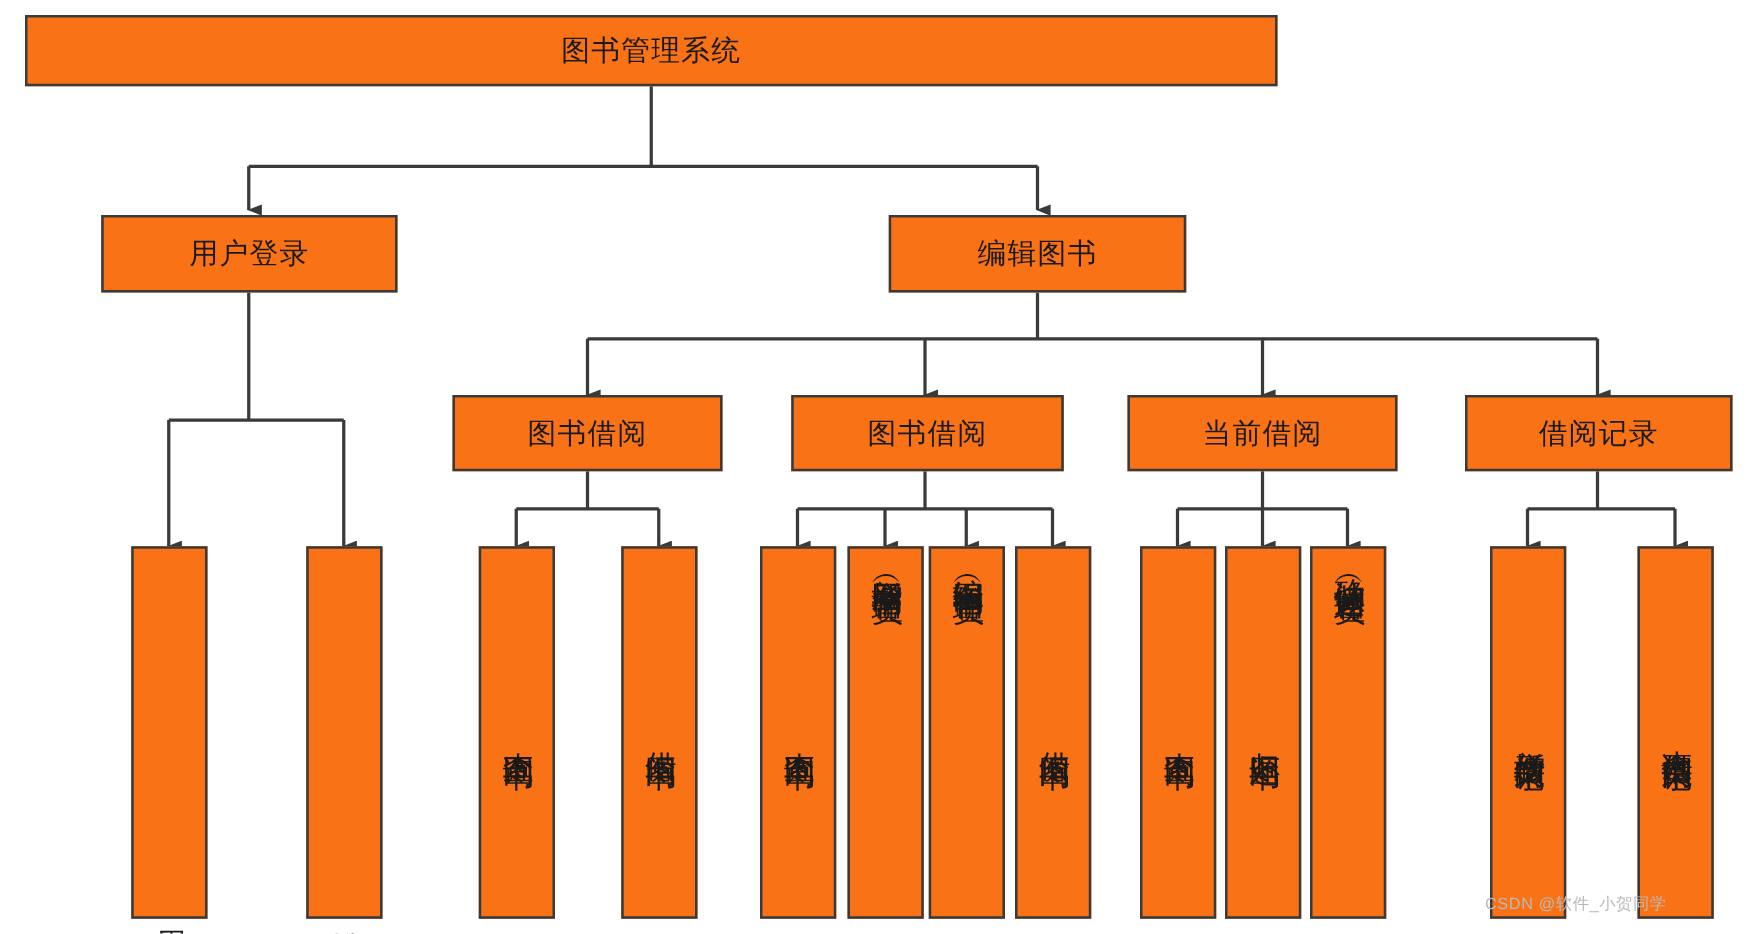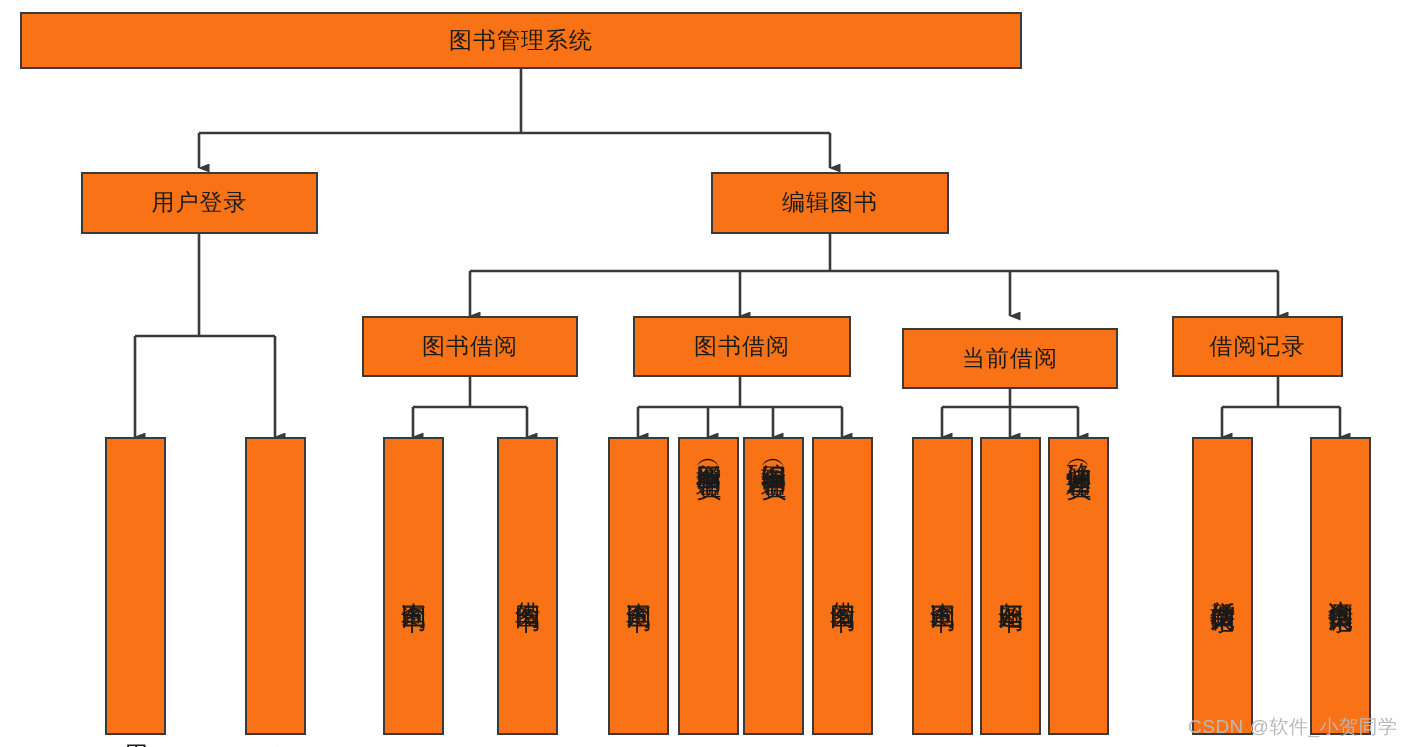--- a/index.html
+++ b/index.html
@@ -59,21 +59,21 @@
     height: 100%;
     display: flex;
     justify-content: center;
   }
   .leaf-inner.mid { align-items: center; }
   .leaf-inner.top { align-items: flex-start; padding-top: 4px; }
   .leaf-inner.bot { align-items: flex-end; padding-bottom: 26px; }
   .watermark {
     position: absolute;
     color: #b9b9b9;
-    font-size: 19px;
+    font-size: 13px;
     letter-spacing: 0.5px;
     white-space: nowrap;
     user-select: none;
   }
 </style>
 </head>
 <body>
 
 <div id="canvas">
 
@@ -137,24 +137,24 @@
   <div class="node h" style="left:711px; top:172px; width:238px; height:62px;">
     <span>编辑图书</span>
   </div>
 
   <div class="node h" style="left:362px; top:316px; width:216px; height:61px;">
     <span>图书借阅</span>
   </div>
   <div class="node h" style="left:633px; top:316px; width:218px; height:61px;">
     <span>图书借阅</span>
   </div>
-  <div class="node h" style="left:902px; top:316px; width:216px; height:61px;margin-top:12px;">
+  <div class="node h" style="left:902px; top:316px; width:216px; height:61px;">
     <span>当前借阅</span>
   </div>
-  <div class="node h" style="left:1172px; top:316px; width:171px; height:61px;">
+  <div class="node h" style="left:1172px; top:316px; width:214px; height:61px;">
     <span>借阅记录</span>
   </div>
 
   <div class="node leaf" style="left:105px; top:437px; width:61px; height:298px;">
     <div class="leaf-inner bot">
       <span class="vtext">用户登录</span>
     </div>
   </div>
   <div class="node leaf" style="left:245px; top:437px; width:61px; height:298px;">
     <div class="leaf-inner bot">

